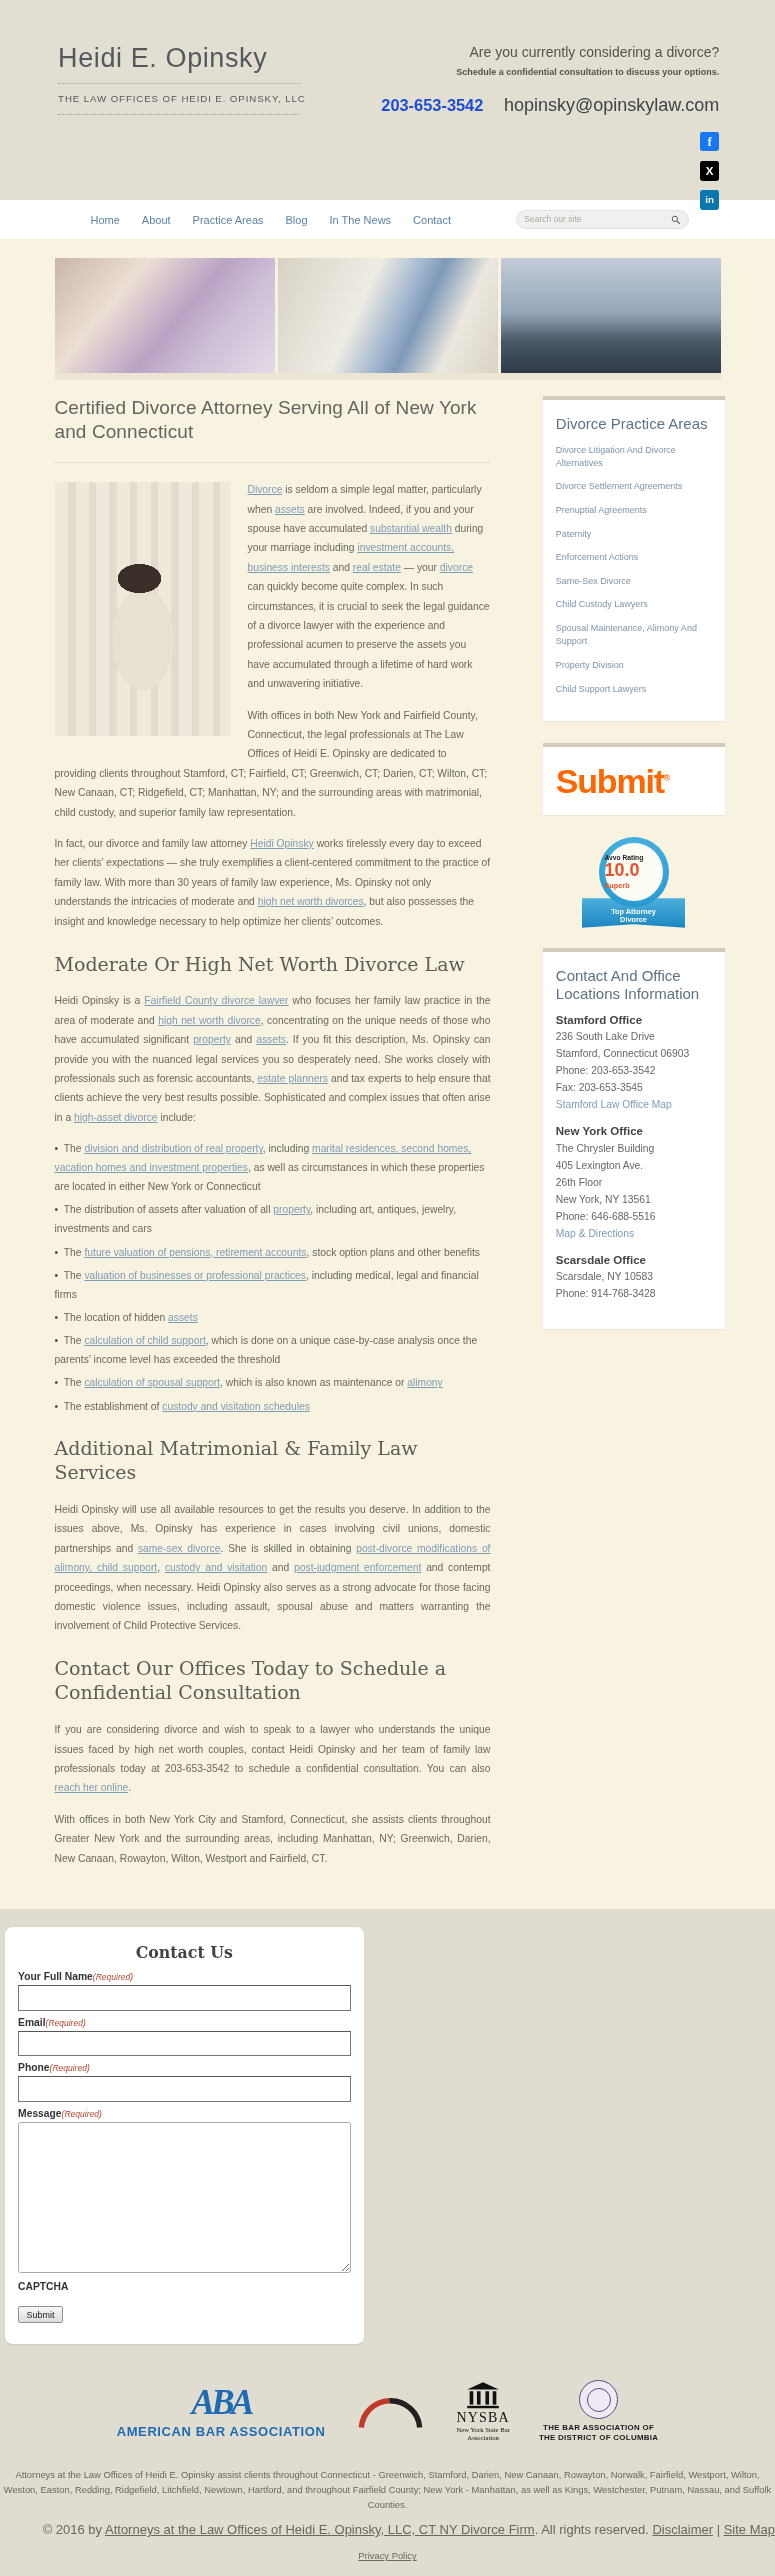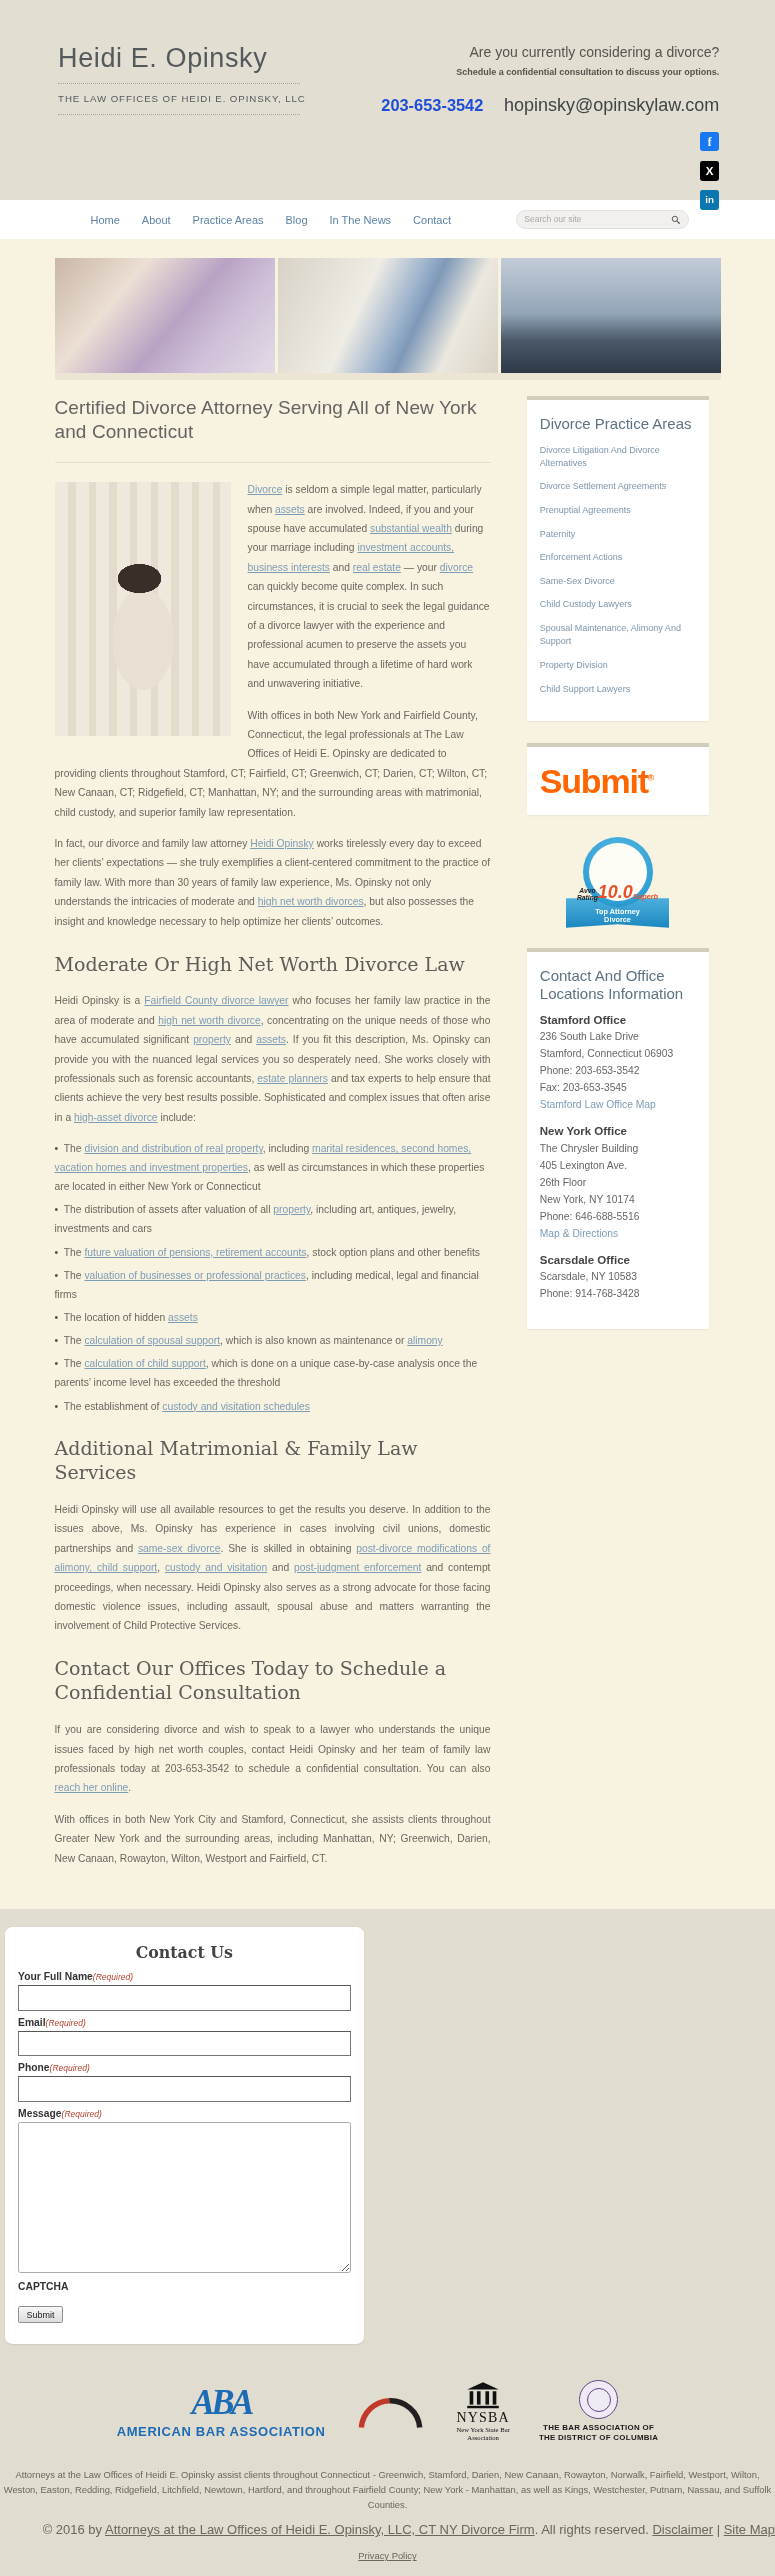--- a/index.html
+++ b/index.html
@@ -42,21 +42,21 @@
   .content-band { height:1670px; background:#f8f2e1; overflow:hidden; }
   .container { width:666px; margin:0 auto; }
   .hero { display:flex; gap:3px; margin-top:19px; height:115px; }
   .hero-img { flex:1; }
   .hero-img.family   { background:linear-gradient(130deg,#c9b6a8 0%,#ecdfd4 30%,#b9a2c4 55%,#cdbfd8 72%,#e4dbe6 100%); }
   .hero-img.couple   { background:linear-gradient(115deg,#d8d2c6 0%,#efece4 38%,#9db3cd 55%,#7e99b8 62%,#ece8df 78%,#d9d2c5 100%); }
   .hero-img.boardroom{ background:linear-gradient(180deg,#c3ccd8 0%,#93a5b8 48%,#50607併 0%,#4a5868 72%,#2e3947 100%); }
   .hero-img.boardroom{ background:linear-gradient(180deg,#c3ccd8 0%,#93a5b8 48%,#4a5868 72%,#2e3947 100%); }
   .hero-shadow { height:7.3px; background:#ece5d3; }
 
-  .columns { display:flex; gap:36px; margin-top:15.8px; }
+  .columns { display:flex; gap:52px; margin-top:15.8px; }
   .main-col { width:436px; flex:0 0 436px; color:#6a675f; }
   .main-col h1 { font-size:19px; font-weight:400; color:#666462; line-height:24px; letter-spacing:0.1px; }
   .main-col .rule { border:none; border-top:0.6px solid #e6dfca; margin:18px 0 17px 0; }
   .main-col p { font-size:10.3px; line-height:19.4px; color:#6a675f; margin-bottom:12px; }
   .just { text-align:justify; }
   .tlink { color:#7d9cb5; text-decoration:underline; }
   .attorney-photo { float:left; width:176px; height:254px; margin:2.4px 17px 8.5px 0;
      background:
        radial-gradient(ellipse 36px 24px at 48% 38%, #3a2e28 60%, rgba(58,46,40,0) 61%),
        radial-gradient(ellipse 55px 91px at 50% 62%, #e8e0d2 55%, rgba(232,224,210,0) 56%),
@@ -75,22 +75,22 @@
                padding:14.5px 13.3px; margin-bottom:22px; }
   .side-card h3 { font-size:15px; font-weight:400; color:#5d7282; line-height:18px; margin-bottom:11px; }
   .pa-link { display:block; font-size:9px; line-height:13.3px; color:#7d95a8; text-decoration:none; margin-bottom:10.3px; }
   .findlaw-card { text-align:left; padding:17px 13.3px; }
   .findlaw-logo { color:#f60; font-size:34px; font-weight:bold; letter-spacing:-1.2px; line-height:1; }
   .findlaw-logo sup { font-size:8.5px; letter-spacing:0; }
   .avvo-badge { width:103px; margin:1.2px auto 20.6px auto; text-align:center; position:relative; }
   .avvo-circle { width:70px; height:70px; margin:0 auto; border-radius:50%;
                  background:radial-gradient(circle at 50% 35%, #5fc0e8, #2e9fd4 70%, #1b7fb4 100%);
                  display:flex; align-items:center; justify-content:center; position:relative; z-index:2; }
-  .avvo-inner { width:58px; height:58px; border-radius:50%; background:#fdfdf6; display:flex; flex-direction:row;
-                align-items:flex-end; justify-content:center;font-style:italic; }
+  .avvo-inner { width:58px; height:58px; border-radius:50%; background:#fdfdf6; display:flex; flex-direction:column;
+                align-items:flex-start; justify-content:center; }
   .avvo-brand { font-size:6.7px; font-weight:bold; color:#222; }
   .avvo-score { font-size:18px; font-weight:bold; color:#e8502a; line-height:1; margin-top:0.6px; }
   .avvo-grade { font-size:7.3px; font-weight:bold; color:#e8502a; margin-top:1.2px; }
   .avvo-ribbon { margin-top:-8.5px; position:relative; z-index:1; background:linear-gradient(180deg,#4db0dd,#1b87c0);
                  color:#fff; font-size:7.3px; font-weight:bold; padding:9.7px 3.6px 3px 3.6px; line-height:8.5px;
                  clip-path:polygon(0 0,100% 0,100% 100%,50% 88%,0 100%); }
   .office { margin-bottom:12px; }
   .office h4 { font-size:11.5px; color:#444; margin-bottom:2.4px; }
   .office-lines { font-size:10.3px; line-height:17px; color:#666; white-space:pre-line; }
   .office-link { display:inline-block; font-size:10.3px; line-height:17px; color:#7d9cb5; text-decoration:none; }
@@ -202,22 +202,22 @@
         <p><span>In fact, our divorce and family law attorney </span><a class="tlink">Heidi Opinsky</a><span> works tirelessly every day to exceed her clients’ expectations — she truly exemplifies a client-centered commitment to the practice of family law. With more than 30 years of family law experience, Ms. Opinsky not only understands the intricacies of moderate and </span><a class="tlink">high net worth divorces</a><span>, but also possesses the insight and knowledge necessary to help optimize her clients’ outcomes.</span></p>
 
         <h2>Moderate Or High Net Worth Divorce Law</h2>
         <p class="just"><span>Heidi Opinsky is a </span><a class="tlink">Fairfield County divorce lawyer</a><span> who focuses her family law practice in the area of moderate and </span><a class="tlink">high net worth divorce</a><span>, concentrating on the unique needs of those who have accumulated significant </span><a class="tlink">property</a><span> and </span><a class="tlink">assets</a><span>. If you fit this description, Ms. Opinsky can provide you with the nuanced legal services you so desperately need. She works closely with professionals such as forensic accountants, </span><a class="tlink">estate planners</a><span> and tax experts to help ensure that clients achieve the very best results possible. Sophisticated and complex issues that often arise in a </span><a class="tlink">high-asset divorce</a><span> include:</span></p>
         <ul class="bullets">
           <li><span>The </span><a class="tlink">division and distribution of real property</a><span>, including </span><a class="tlink">marital residences, second homes, vacation homes and investment properties</a><span>, as well as circumstances in which these properties are located in either New York or Connecticut</span></li>
           <li><span>The distribution of assets after valuation of all </span><a class="tlink">property</a><span>, including art, antiques, jewelry, investments and cars</span></li>
           <li><span>The </span><a class="tlink">future valuation of pensions, retirement accounts</a><span>, stock option plans and other benefits</span></li>
           <li><span>The </span><a class="tlink">valuation of businesses or professional practices</a><span>, including medical, legal and financial firms</span></li>
           <li><span>The location of hidden </span><a class="tlink">assets</a></li>
+          <li><span>The </span><a class="tlink">calculation of child support</a><span>, which is done on a unique case-by-case analysis once the parents’ income level has exceeded the threshold</span></li>
           <li><span>The </span><a class="tlink">calculation of spousal support</a><span>, which is also known as maintenance or </span><a class="tlink">alimony</a></li>
-          <li><span>The </span><a class="tlink">calculation of child support</a><span>, which is done on a unique case-by-case analysis once the parents’ income level has exceeded the threshold</span></li>
           <li><span>The establishment of </span><a class="tlink">custody and visitation schedules</a></li>
         </ul>
 
         <h2>Additional Matrimonial &amp; Family Law Services</h2>
         <p class="just"><span>Heidi Opinsky will use all available resources to get the results you deserve. In addition to the issues above, Ms. Opinsky has experience in cases involving civil unions, domestic partnerships and </span><a class="tlink">same-sex divorce</a><span>. She is skilled in obtaining </span><a class="tlink">post-divorce modifications of alimony, child support</a><span>, </span><a class="tlink">custody and visitation</a><span> and </span><a class="tlink">post-judgment enforcement</a><span> and contempt proceedings, when necessary. Heidi Opinsky also serves as a strong advocate for those facing domestic violence issues, including assault, spousal abuse and matters warranting the involvement of Child Protective Services.</span></p>
 
         <h2>Contact Our Offices Today to Schedule a Confidential Consultation</h2>
         <p class="just"><span>If you are considering divorce and wish to speak to a lawyer who understands the unique issues faced by high net worth couples, contact Heidi Opinsky and her team of family law professionals today at 203-653-3542 to schedule a confidential consultation. You can also </span><a class="tlink">reach her online</a><span>.</span></p>
         <p class="just">With offices in both New York City and Stamford, Connecticut, she assists clients throughout Greater New York and the surrounding areas, including Manhattan, NY; Greenwich, Darien, New Canaan, Rowayton, Wilton, Westport and Fairfield, CT.</p>
       </main>
@@ -263,21 +263,21 @@
 Stamford, Connecticut 06903
 Phone: 203-653-3542
 Fax: 203-653-3545</div>
             <a class="office-link">Stamford Law Office Map</a>
           </div>
           <div class="office">
             <h4>New York Office</h4>
             <div class="office-lines">The Chrysler Building
 405 Lexington Ave.
 26th Floor
-New York, NY 10174
+New York, NY 13561
 Phone: 646-688-5516</div>
             <a class="office-link">Map &amp; Directions</a>
           </div>
           <div class="office">
             <h4>Scarsdale Office</h4>
             <div class="office-lines">Scarsdale, NY 10583
 Phone: 914-768-3428</div>
           </div>
         </div>
       </aside>

